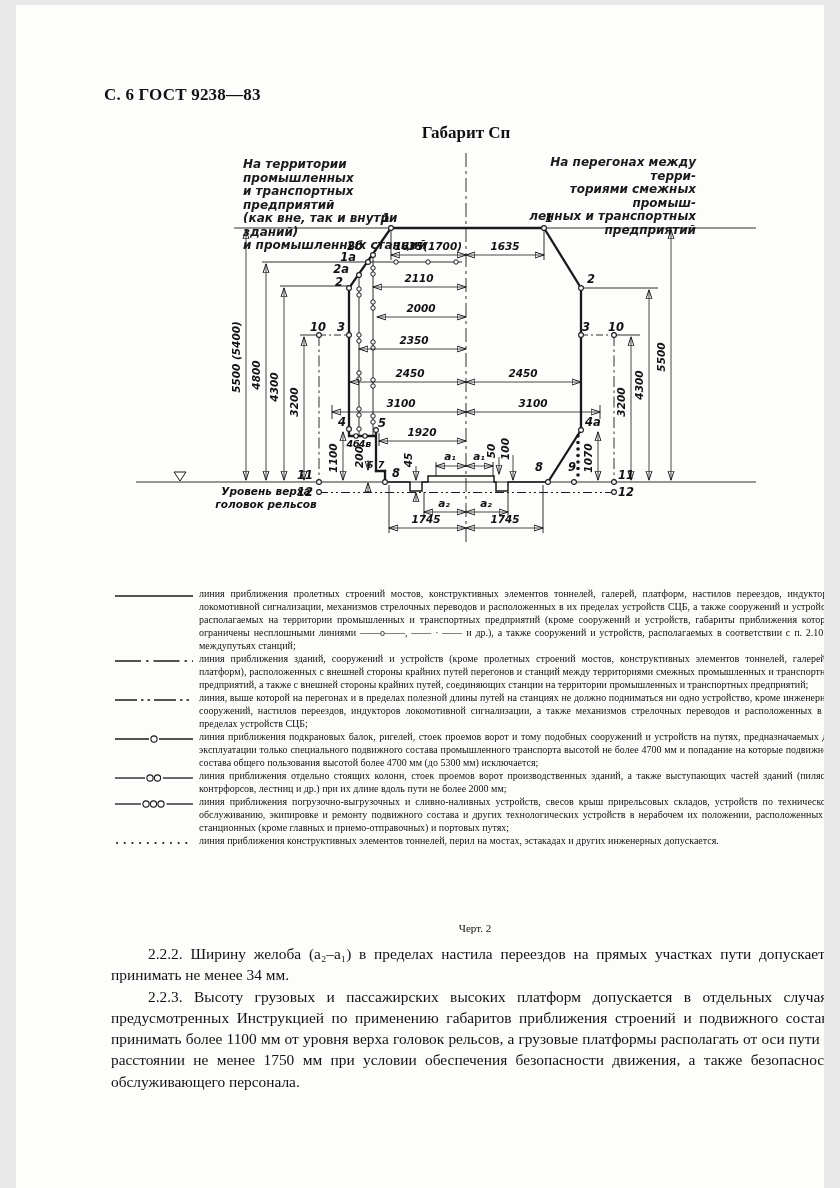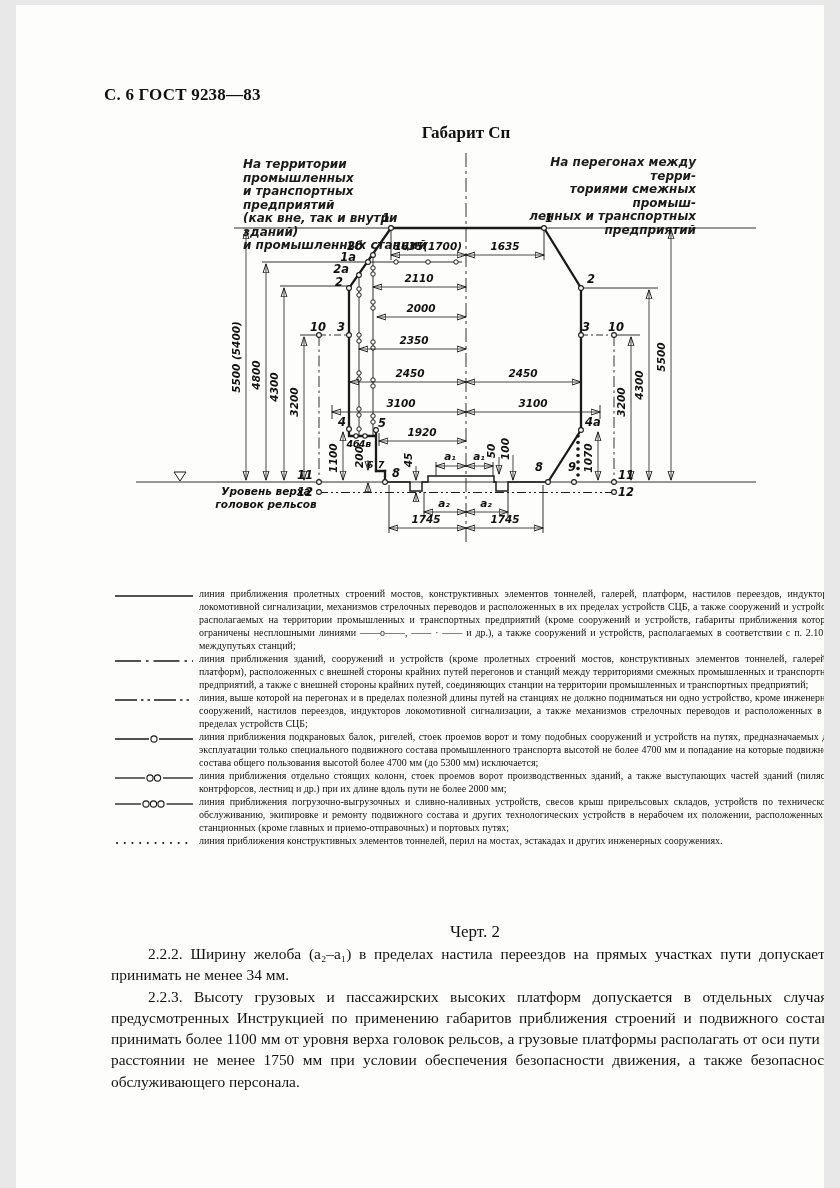--- a/index.html
+++ b/index.html
@@ -29,21 +29,21 @@
   .dn{font-family:"DejaVu Sans",sans-serif;font-style:italic;font-weight:bold;font-size:10.5px;}
   .pn{font-family:"DejaVu Sans",sans-serif;font-style:italic;font-weight:bold;font-size:11.5px;}
   .pns{font-family:"DejaVu Sans",sans-serif;font-style:italic;font-weight:bold;font-size:9.5px;}
   .rl{font-family:"DejaVu Sans",sans-serif;font-style:italic;font-weight:bold;font-size:10.5px;}
   .legend{position:absolute;left:97px;top:582px;width:724px;font-size:10px;line-height:13px;}
   .lrow{display:flex;}
   .sym{width:86px;flex:none;padding-top:2px;}
   .sym svg{display:block;}
   .sym line,.sym circle{stroke:#1a1a1a;fill:none;}
   .ltxt{flex:1;text-align:justify;}
-  .caption{position:absolute;left:97px;top:917px;width:724px;text-align:center;font-size:17px;}
+  .caption{position:absolute;left:97px;top:917px;width:724px;text-align:center;font-size:11px;}
   .bodytxt{position:absolute;left:95px;top:938px;width:728px;font-size:15.4px;line-height:21.3px;text-align:justify;}
   .bodytxt p{margin:0;text-indent:37px;}
 </style>
 </head>
 <body>
 
 <div class="page">
 
   <div class="hdr">С. 6 ГОСТ 9238—83</div>
   <div class="figtitle">Габарит Сп</div>
@@ -334,21 +334,21 @@
       </div>
       <div class="ltxt">линия приближения погрузочно-выгрузочных и сливно-наливных устройств, свесов крыш прирельсовых складов, устройств по техническому обслуживанию, экипировке и ремонту подвижного состава и других технологических устройств в нерабочем их положении, расположенных на станционных (кроме главных и приемо-отправочных) и портовых путях;</div>
     </div>
 
     <div class="lrow">
       <div class="sym">
         <svg width="86" height="14">
             <line x1="4" y1="7" x2="80" y2="7" stroke-width="2" stroke-linecap="round" stroke-dasharray="0.1 7.6"></line>
           </svg>
       </div>
-      <div class="ltxt">линия приближения конструктивных элементов тоннелей, перил на мостах, эстакадах и других инженерных сооружениях.</div>
+      <div class="ltxt">линия приближения конструктивных элементов тоннелей, перил на мостах, эстакадах и других инженерных допускается.</div>
     </div>
   </div>
 
   <div class="caption">Черт. 2</div>
 
   <div class="bodytxt">
     <p>2.2.2. Ширину желоба (a₂–a₁) в пределах настила переездов на прямых участках пути допускается принимать не менее 34 мм.</p>
     <p>2.2.3. Высоту грузовых и пассажирских высоких платформ допускается в отдельных случаях, предусмотренных Инструкцией по применению габаритов приближения строений и подвижного состава, принимать более 1100 мм от уровня верха головок рельсов, а грузовые платформы располагать от оси пути на расстоянии не менее 1750 мм при условии обеспечения безопасности движения, а также безопасности обслуживающего персонала.</p>
   </div>
 

